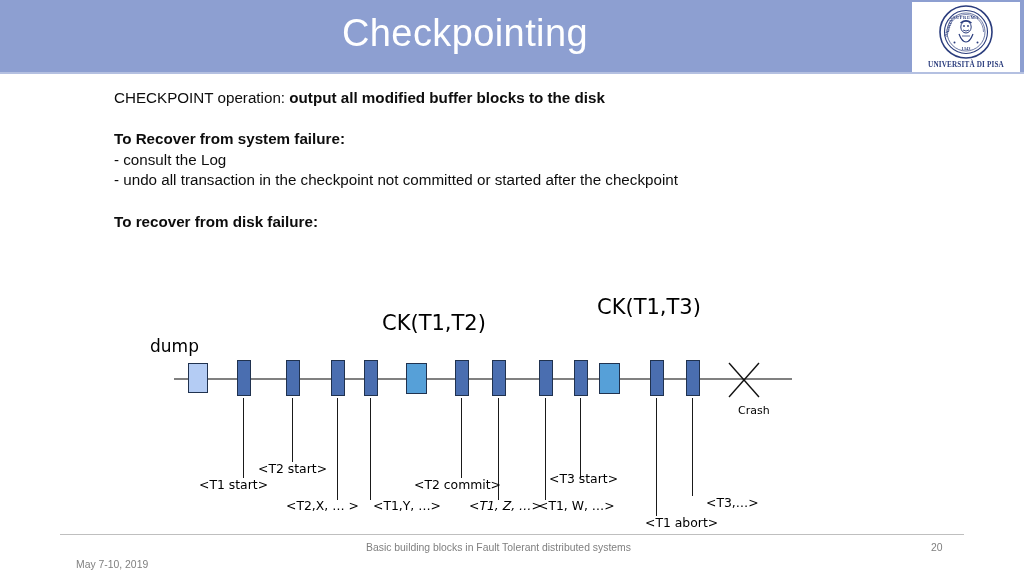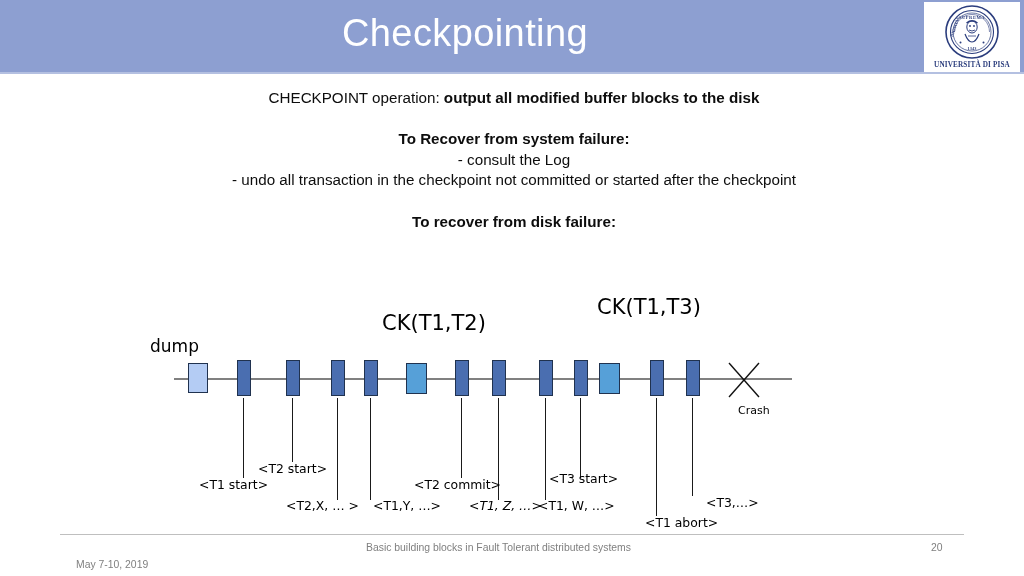--- a/index.html
+++ b/index.html
@@ -40,21 +40,21 @@
     font-weight: 400;
     color: #ffffff;
     letter-spacing: .4px;
     font-family: "Liberation Sans", sans-serif;
   }
 
   
   #logo-block {
     position: absolute;
     right: 4px; top: 2px;
-    width: 96px; height: 70px;
+    width: 108px; height: 70px;
     background: #ffffff;
     display: flex;
     flex-direction: column;
     align-items: center;
     justify-content: flex-start;
     padding-top: 2px;
     box-sizing: border-box;
   }
   #logo-seal { display:block; }
   #logo-caption {
@@ -70,21 +70,21 @@
   
   #body-text {
     position: absolute;
     left: 114px; top: 88px;
     width: 800px;
     font-size: 15.2px;
     line-height: 20.6px;
     color: #0d0d0d;
     font-family: "Liberation Sans", sans-serif;
   }
-  .ln { white-space: pre; text-align: center; }
+  .ln { white-space: pre; }
   .b { font-weight: bold; }
   .spacer { height: 20.6px; }
   .indent { padding-left: 30px; }
 
   
   #diagram {
     position: absolute;
     left: 0; top: 0;
     width: 1024px; height: 576px;
     pointer-events: none;

